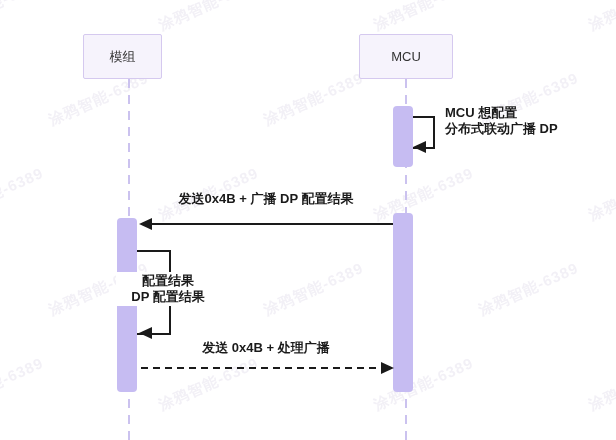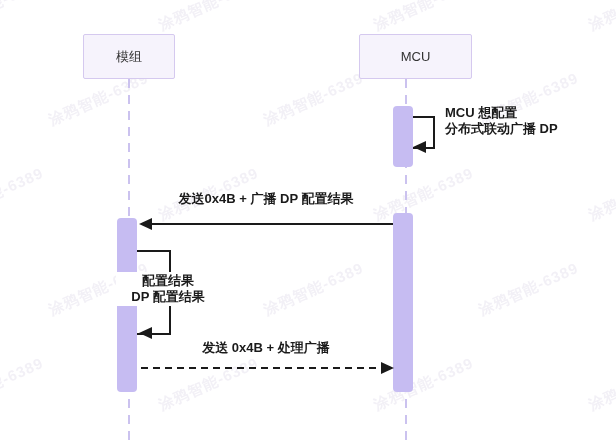--- a/index.html
+++ b/index.html
@@ -21,22 +21,22 @@
     position:absolute;font-size:15px;font-weight:bold;letter-spacing:1px;
     color:var(--watermark);transform:rotate(-24deg);white-space:nowrap;
     pointer-events:none;user-select:none;
   }
   .participant-box{
     position:absolute;top:34px;height:45px;
     background:var(--box-fill);border:1px solid var(--box-border);border-radius:2px;
     display:flex;align-items:center;justify-content:center;
     font-size:13px;color:var(--label-ink);box-sizing:border-box;
   }
-  .box-module{left:83px;width:92px;}
-  .box-mcu{left:359px;width:113px;}
+  .box-module{left:83px;width:79px;}
+  .box-mcu{left:359px;width:94px;}
   .lifeline{
     position:absolute;top:79px;width:2px;height:361px;
     background:repeating-linear-gradient(to bottom,var(--lifeline) 0 9px,transparent 9px 16px);
   }
   .lifeline-module{left:128px;}
   .lifeline-mcu{left:405px;}
   .bar{
     position:absolute;width:20px;background:var(--accent-bar);border-radius:4px;
   }
   .bar-mcu-1{left:393px;top:106px;height:61px;}

